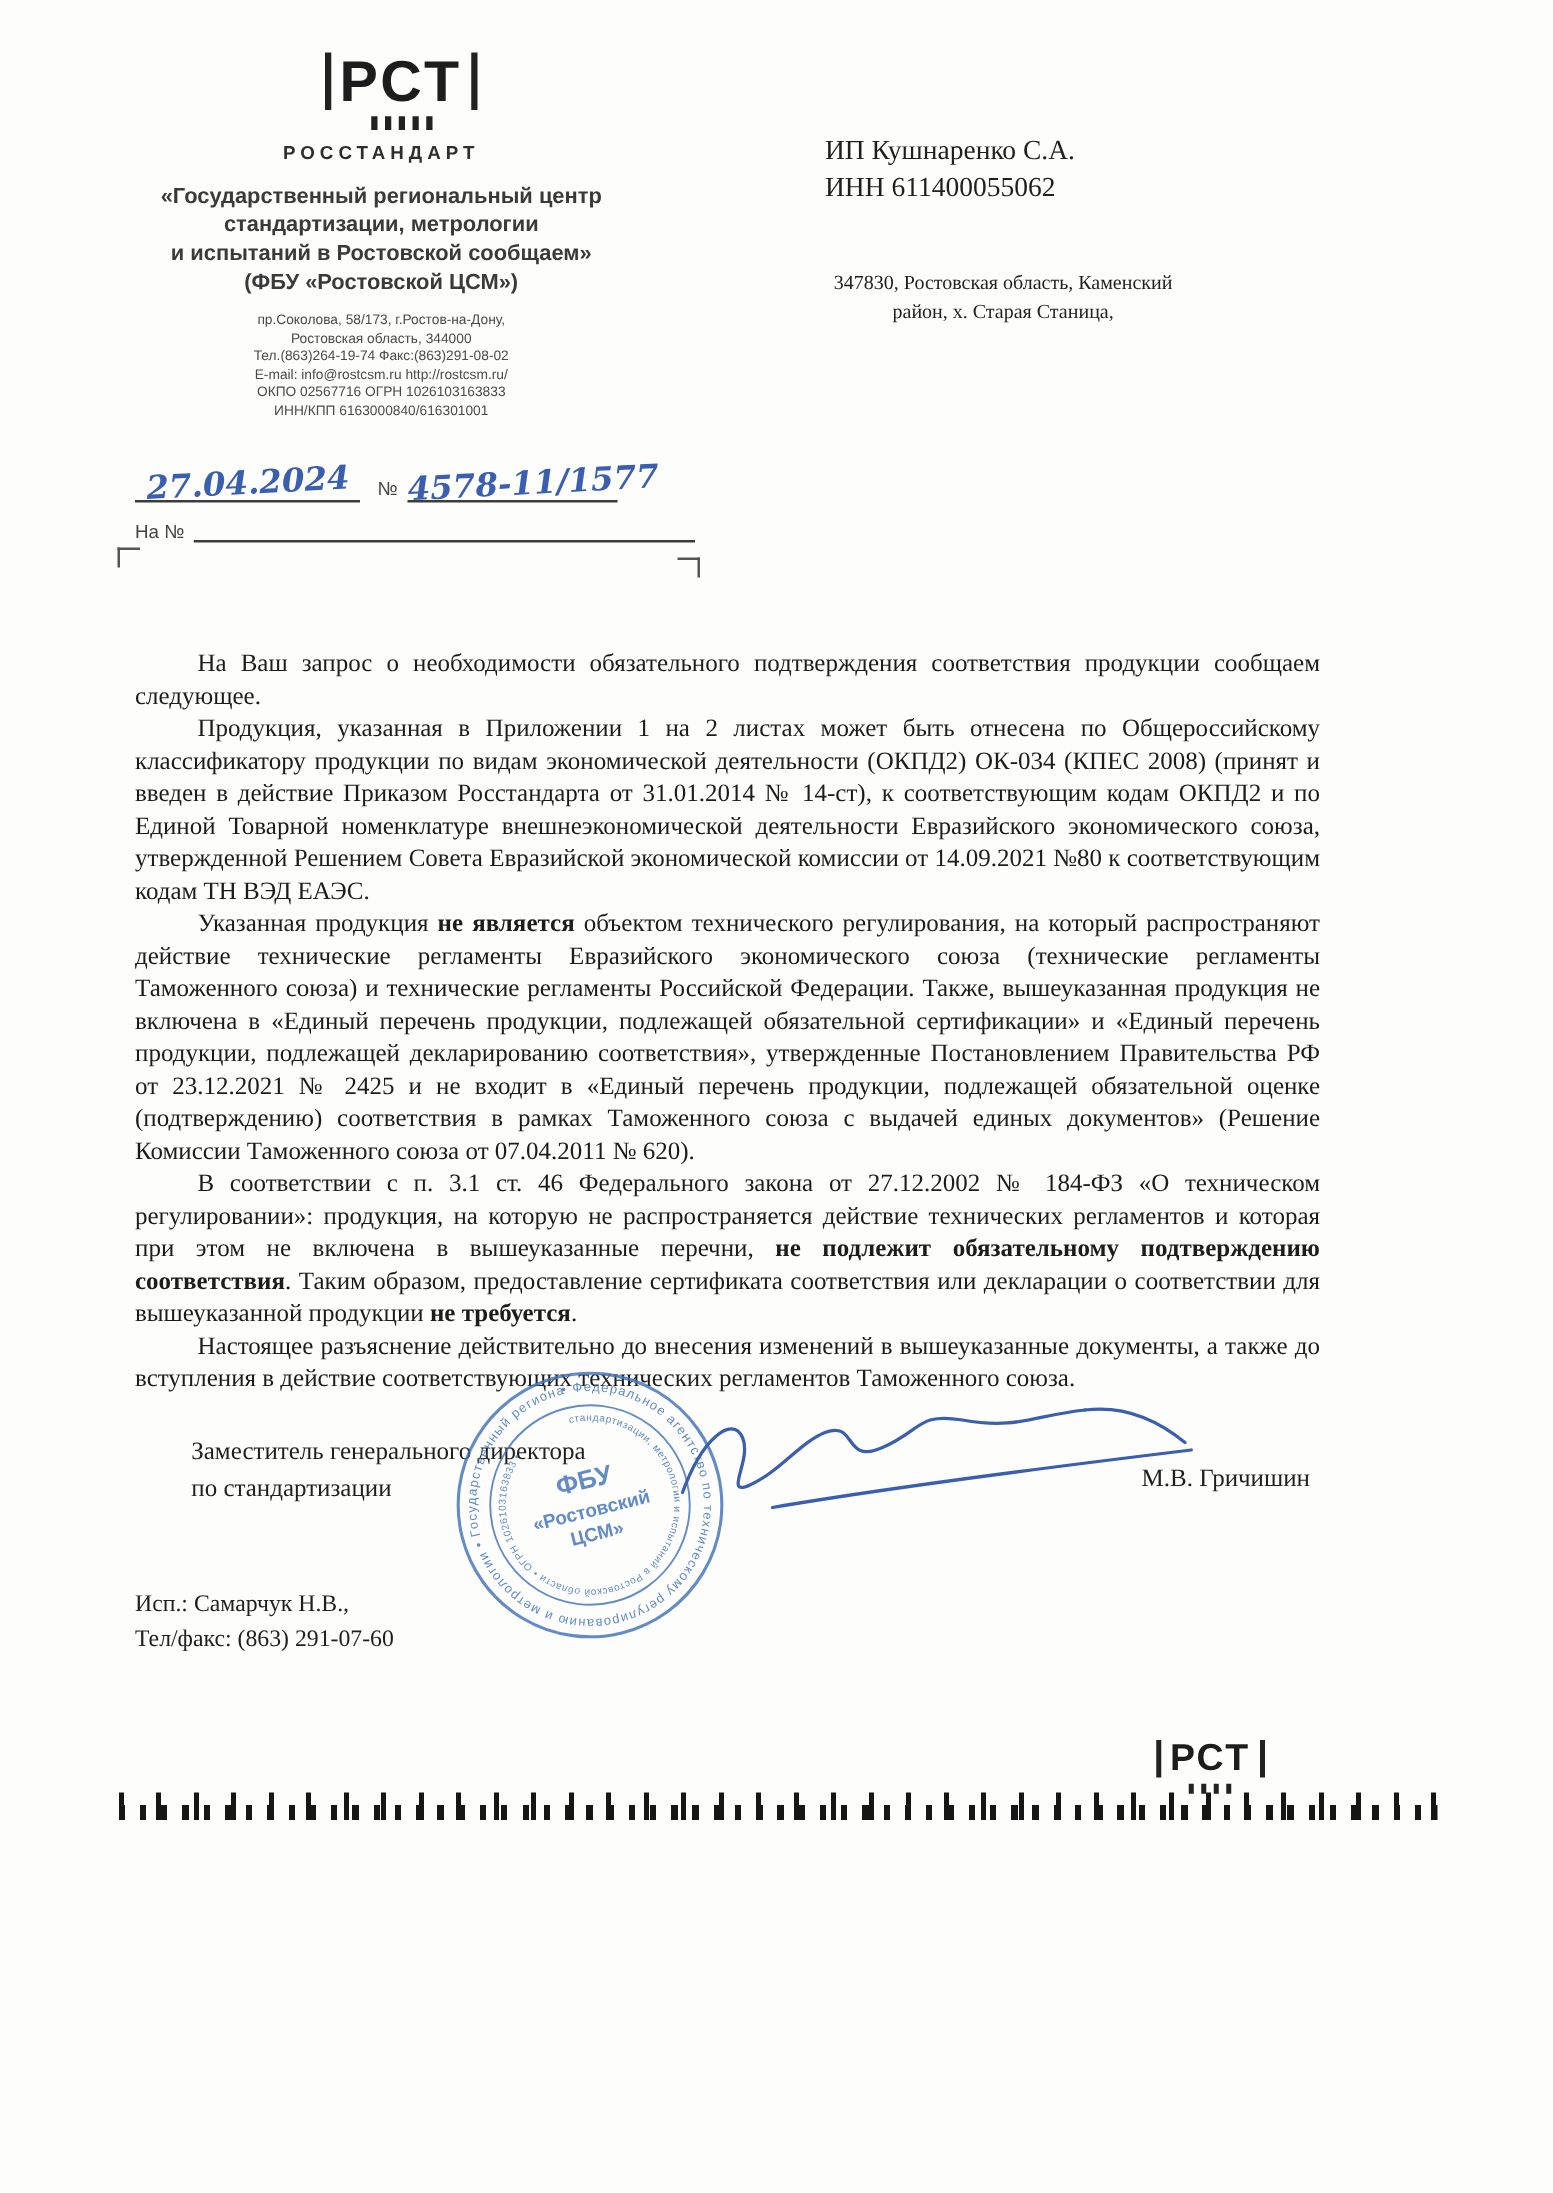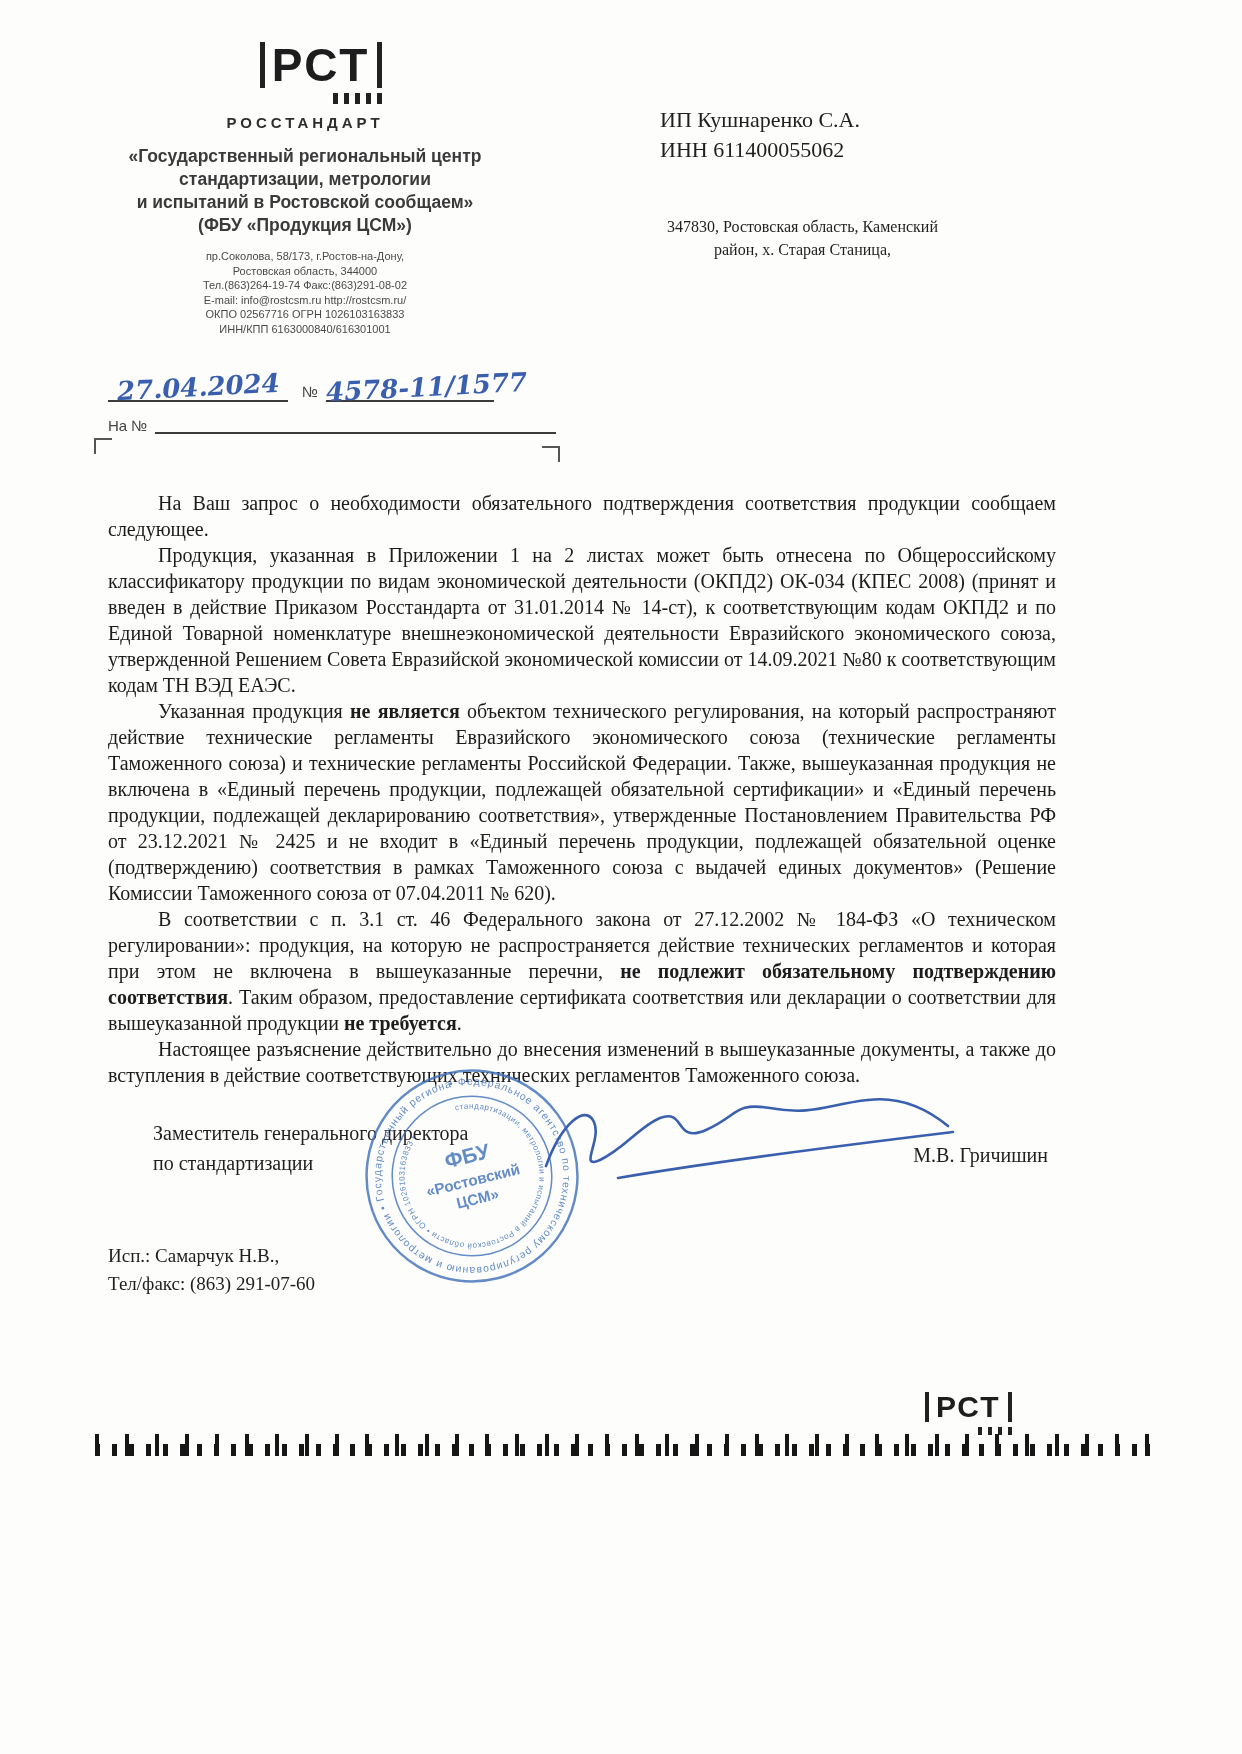--- a/index.html
+++ b/index.html
@@ -4,21 +4,21 @@
 <style>
   html,body{margin:0;padding:0;background:#e8e8e8;}
   .page{
     position:relative;width:1242px;height:1754px;margin:0 auto;
     background:#fdfdfc;overflow:hidden;
     font-family:"Liberation Serif",serif;color:#1f1f1f;
   }
   
   .header-left{position:absolute;left:90px;top:42px;width:430px;text-align:center;
     font-family:"Liberation Sans",sans-serif;color:#3c3c3c;}
-  .rst-logo{display:inline-flex;flex-direction:column;align-items:flex-end;padding-left:32px;}
+  .rst-logo{display:inline-flex;flex-direction:column;align-items:center;padding-left:32px;}
   .rst-row{display:flex;align-items:stretch;gap:7px;}
   .rst-bar{width:5px;background:#222;}
   .rst-word{font-weight:bold;font-size:46px;line-height:1;letter-spacing:3px;color:#1d1d1d;
     font-family:"Liberation Sans",sans-serif;}
   .rst-ticks{display:flex;gap:6px;margin-top:5px;}
   .rst-tick{width:5px;height:11px;background:#222;}
   .brand{font-weight:bold;font-size:15px;letter-spacing:4px;margin-top:10px;color:#2e2e2e;}
   .org{margin-top:14px;font-weight:bold;font-size:17.5px;line-height:1.32;color:#3a3a3a;}
   .addr{margin-top:12px;font-size:11px;line-height:1.32;color:#4a4a4a;}
   
@@ -38,21 +38,21 @@
   .corner{position:absolute;width:16px;height:14px;}
   .corner-left{left:94px;top:438px;border-left:2px solid #555;border-top:2px solid #555;}
   .corner-right{left:542px;top:446px;border-right:2px solid #555;border-top:2px solid #555;}
   .subject{position:absolute;left:122px;top:448px;width:400px;font-size:20px;line-height:1.4;}
   .subject-l2{font-size:16.5px;letter-spacing:2px;}
   
   .addressee{position:absolute;left:565px;top:105px;width:475px;font-size:22px;line-height:1.35;}
   .addressee-name{padding-left:95px;}
   .addressee-addr{margin-top:52px;text-align:center;font-size:16px;line-height:1.4;}
   
-  .content{position:absolute;left:108px;top:490px;width:948px;}
+  .content{position:absolute;left:108px;top:518px;width:948px;}
   .body-para{margin:0;text-indent:50px;font-size:20px;line-height:26px;text-align:justify;color:#1c1c1c;}
   .bold{font-weight:bold;}
   
   .sign-area{position:relative;margin-top:26px;height:84px;font-size:20px;}
   .sign-left{position:absolute;left:45px;top:4px;line-height:1.5;}
   .sign-name{position:absolute;right:8px;top:30px;}
   .stamp{position:absolute;left:250px;top:-52px;width:228px;height:228px;opacity:.82;pointer-events:none;}
   .scribble{position:absolute;left:420px;top:-40px;width:440px;height:140px;pointer-events:none;}
   .exec{margin-top:44px;font-size:19px;line-height:1.45;}
   
@@ -86,21 +86,21 @@
           <span class="rst-tick"></span>
           <span class="rst-tick"></span>
           <span class="rst-tick"></span>
       </div>
     </div>
     <div class="brand">РОССТАНДАРТ</div>
     <div class="org">
       <div>«Государственный региональный центр</div>
       <div>стандартизации, метрологии</div>
       <div>и испытаний в Ростовской сообщаем»</div>
-      <div>(ФБУ «Продукция ЦСМ»)</div>
+      <div>(ФБУ «Ростовской ЦСМ»)</div>
     </div>
     <div class="addr">
       <div>пр.Соколова, 58/173, г.Ростов-на-Дону,</div>
       <div>Ростовская область, 344000</div>
       <div>Тел.(863)264-19-74 Факс:(863)291-08-02</div>
       <div>E-mail: info@rostcsm.ru  http://rostcsm.ru/</div>
       <div>ОКПО 02567716  ОГРН 1026103163833</div>
       <div>ИНН/КПП 6163000840/616301001</div>
     </div>
   </div>

